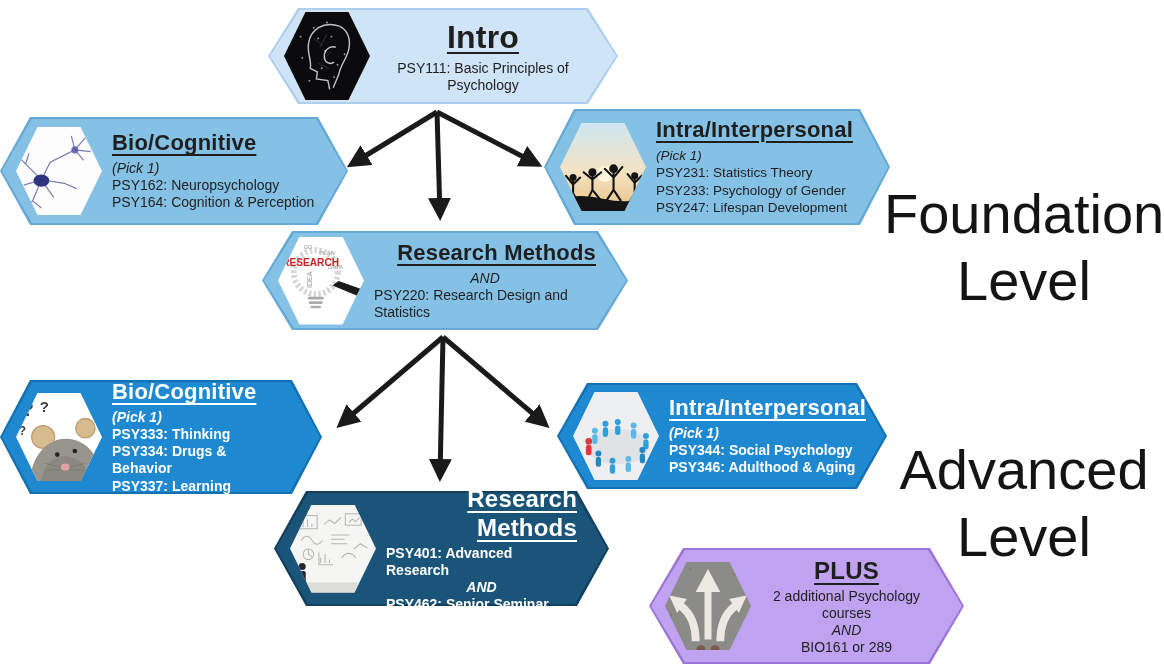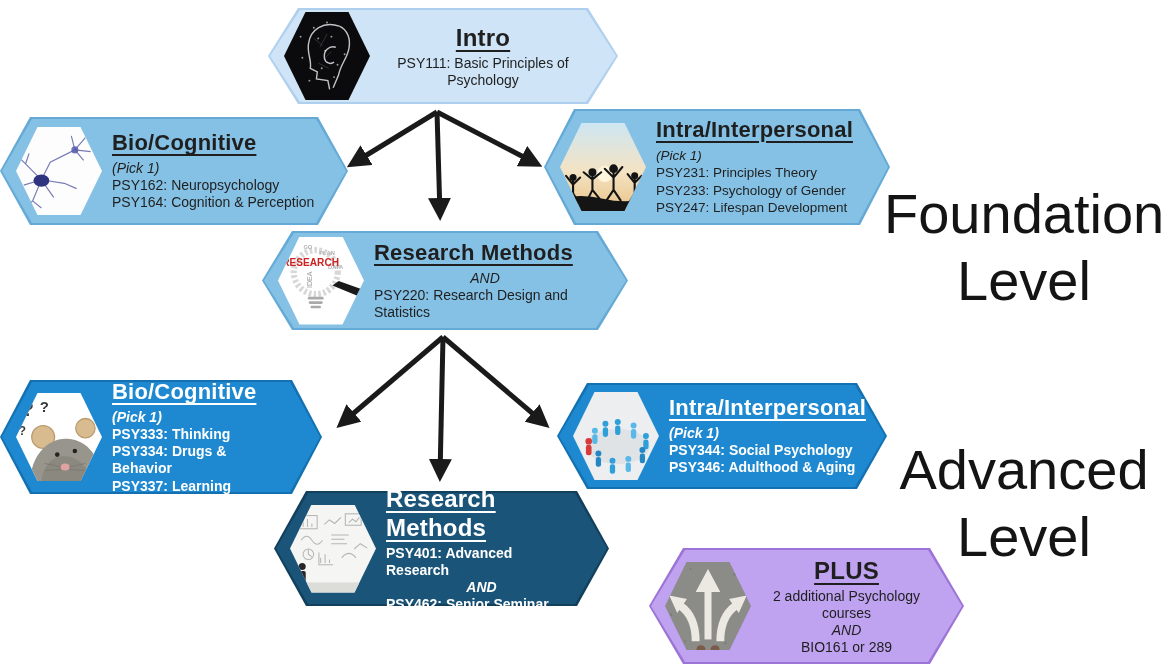--- a/index.html
+++ b/index.html
@@ -73,34 +73,34 @@
   .theme-navy .hex-fill   { background: var(--navy-fill); }
   .theme-navy .hex-text   { color: var(--text-light); }
   .theme-navy .hex-line   { font-weight: 700; }
 
   
   .theme-plus .hex-border { background: var(--plus-border); }
   .theme-plus .hex-fill   { background: var(--plus-fill); }
   .theme-plus .hex-text   { color: var(--text-dark); }
   .theme-plus .and-line   { font-weight: 400; }
 
-  .center-title .hex-title { text-align: left; }
+  .center-title .hex-title { text-align: right; }
   .center-all  .hex-text   { text-align: center; }
 
   
   .node-intro          { left: 268px; top:   8px; width: 350px; height:  96px; --pt: 30px; }
   .node-found-bio      { left:   0px; top: 117px; width: 348px; height: 108px; --pt: 30px; }
   .node-found-intra    { left: 544px; top: 109px; width: 346px; height: 116px; --pt: 30px; }
   .node-found-research { left: 262px; top: 231px; width: 366px; height:  99px; --pt: 30px; }
   .node-adv-bio        { left:   0px; top: 380px; width: 322px; height: 114px; --pt: 30px; }
   .node-adv-intra      { left: 557px; top: 383px; width: 330px; height: 106px; --pt: 30px; }
   .node-adv-research   { left: 274px; top: 491px; width: 335px; height: 115px; --pt: 32px; }
   .node-plus           { left: 649px; top: 548px; width: 315px; height: 116px; --pt: 34px; }
 
-  .node-intro .hex-title { font-size: 24px; }
+  .node-intro .hex-title { font-size: 32px; }
   .node-found-intra .hex-line, .node-found-intra .hex-pick { font-size: 13.5px; line-height: 1.3; }
   .node-adv-research .hex-title, .node-plus .hex-title { font-size: 24px; }
 
   
   .level-label {
     position: absolute;
     width: 280px;
     font-size: 56px;
     line-height: 1.2;
     color: #141414;
@@ -206,21 +206,21 @@
             <circle cx="62" cy="52" r="5" stroke="none"></circle>
             <path d="M62 57 L62 76 M62 62 L52 52 M62 62 L72 50 M62 76 L54 88 M62 76 L70 88" fill="none"></path>
             <circle cx="86" cy="60" r="4" stroke="none"></circle>
             <path d="M86 64 L86 80 M86 68 L78 58 M86 68 L94 60 M86 80 L80 90 M86 80 L92 90" fill="none"></path>
           </g>
         </svg>
       </div>
       <div class="hex-text">
         <span class="hex-title">Intra/Interpersonal</span>
         <div class="hex-pick">(Pick 1)</div>
-        <div class="hex-line">PSY231: Principles Theory</div>
+        <div class="hex-line">PSY231: Statistics Theory</div>
         <div class="hex-line">PSY233: Psychology of Gender</div>
         <div class="hex-line">PSY247: Lifespan Development</div>
       </div>
     </div>
   </div>
 
   <div class="hexnode node-found-research theme-found center-title">
     <div class="hex-border"></div>
     <div class="hex-fill"></div>
     <div class="hex-content">

